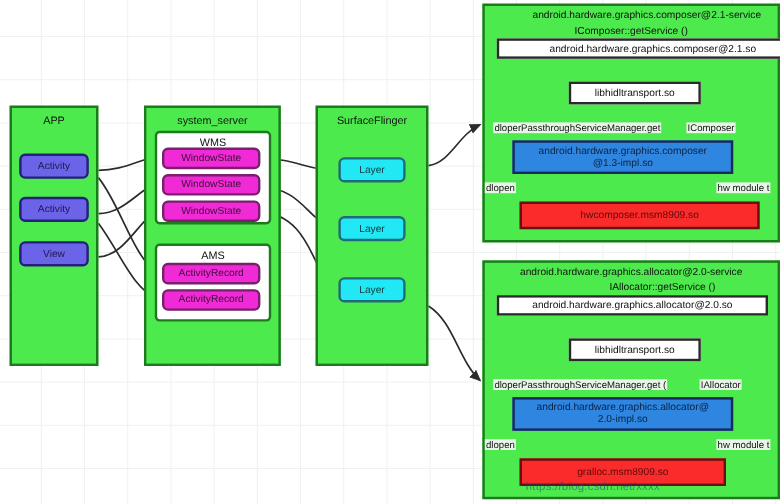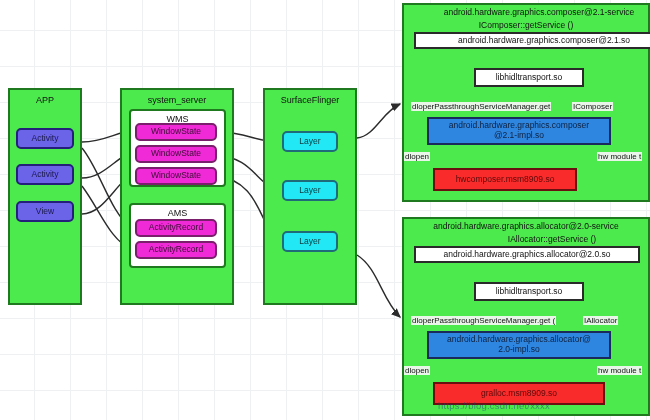--- a/index.html
+++ b/index.html
@@ -243,27 +243,27 @@
 
   <div class="node n-white" style="left:474px; top:68px; width:110px; height:19px;">
     <span>libhidltransport.so</span>
   </div>
 
   <div class="edgelabel" style="left:411px; top:102px;text-align:center;">dloperPassthroughServiceManager.get</div>
   <div class="edgelabel" style="left:572px; top:102px;">IComposer</div>
 
   <div class="node n-blue" style="left:427px; top:117px; width:184px; height:28px; white-space:pre-line;">
     <span style="white-space:pre-line;">android.hardware.graphics.composer
-@2.1-impl.so</span>
+@1.3-impl.so</span>
   </div>
 
   <div class="edgelabel" style="left:404px; top:152px;">dlopen</div>
   <div class="edgelabel" style="left:597px; top:152px;">hw module t</div>
 
-  <div class="node n-red" style="left:433px; top:168px; width:144px; height:23px;">
+  <div class="node n-red" style="left:433px; top:168px; width:200px; height:23px;">
     <span>hwcomposer.msm8909.so</span>
   </div>
 
   <div class="panel" style="left:402px; top:217px; width:248px; height:199px;">
   </div>
   <div class="plainlabel" style="left:402px; top:221px; width:248px; text-align:center; font-size:8.5px;">android.hardware.graphics.allocator@2.0-service</div>
   <div class="plainlabel" style="left:402px; top:234px; width:300px; text-align:center; font-size:8.5px;">IAllocator::getService  ()</div>
 
   <div class="node n-white" style="left:414px; top:246px; width:226px; height:17px;">
     <span>android.hardware.graphics.allocator@2.0.so</span>

